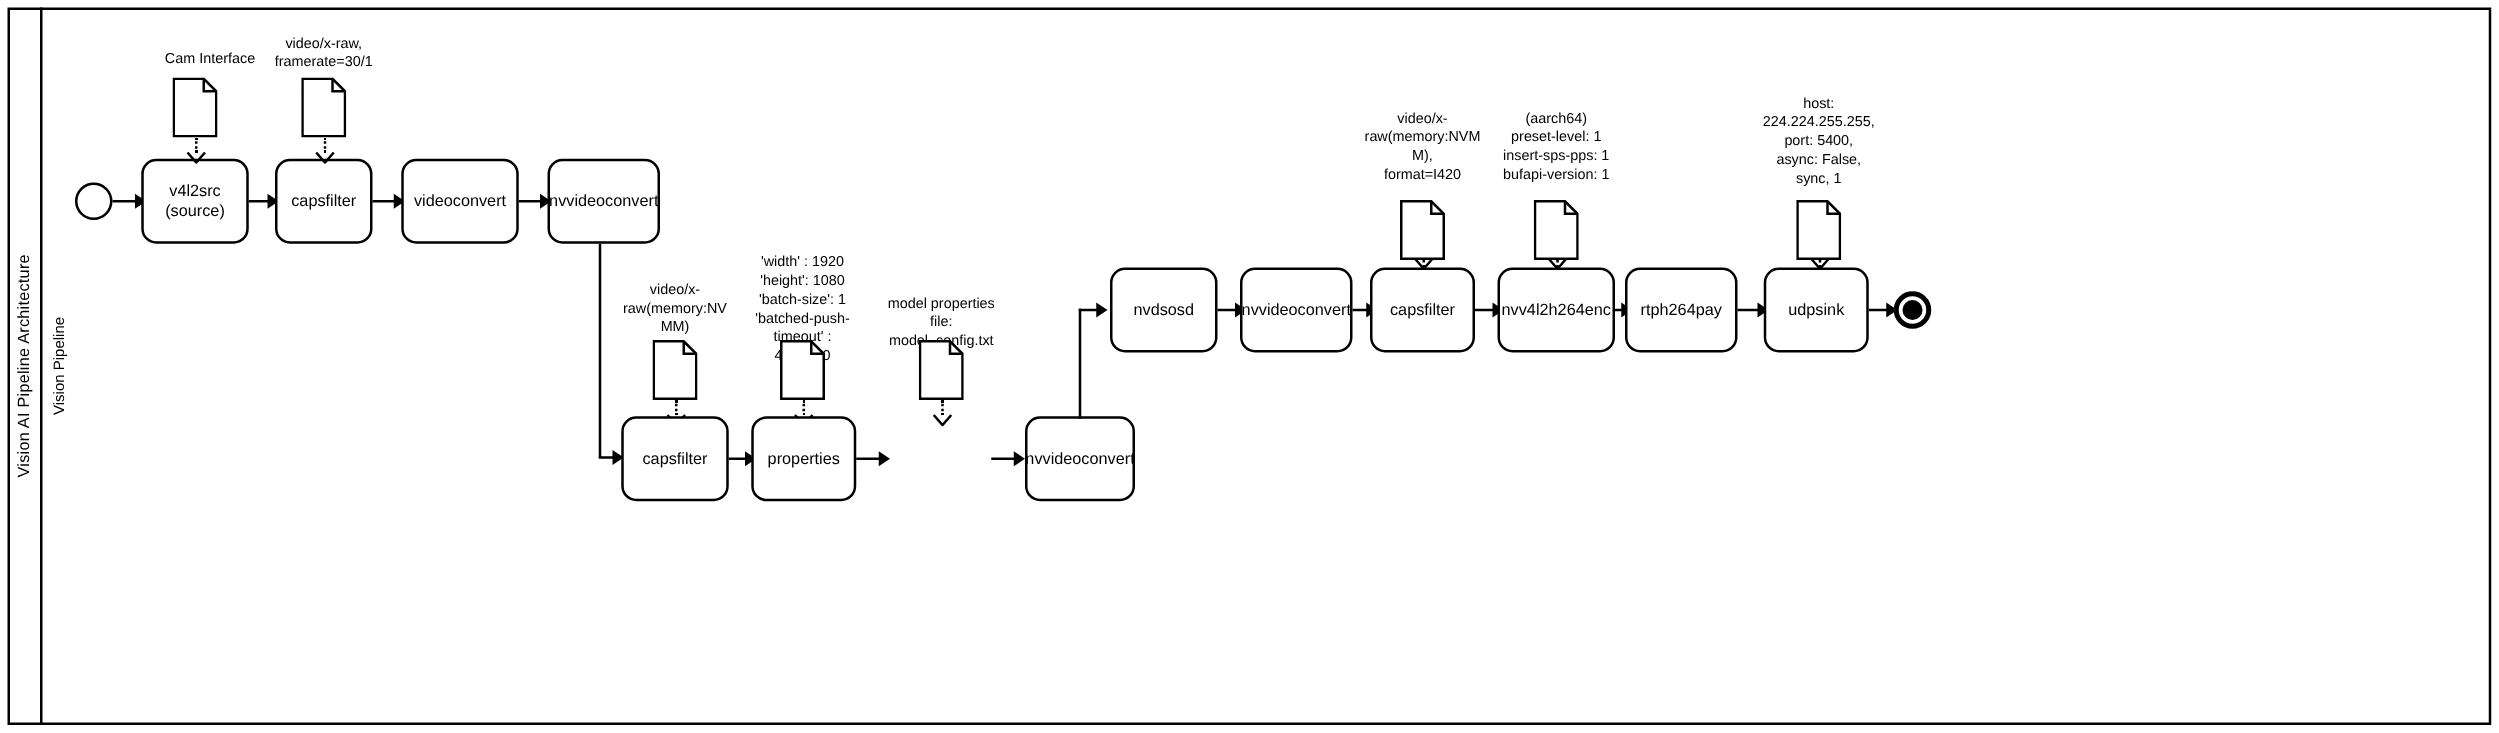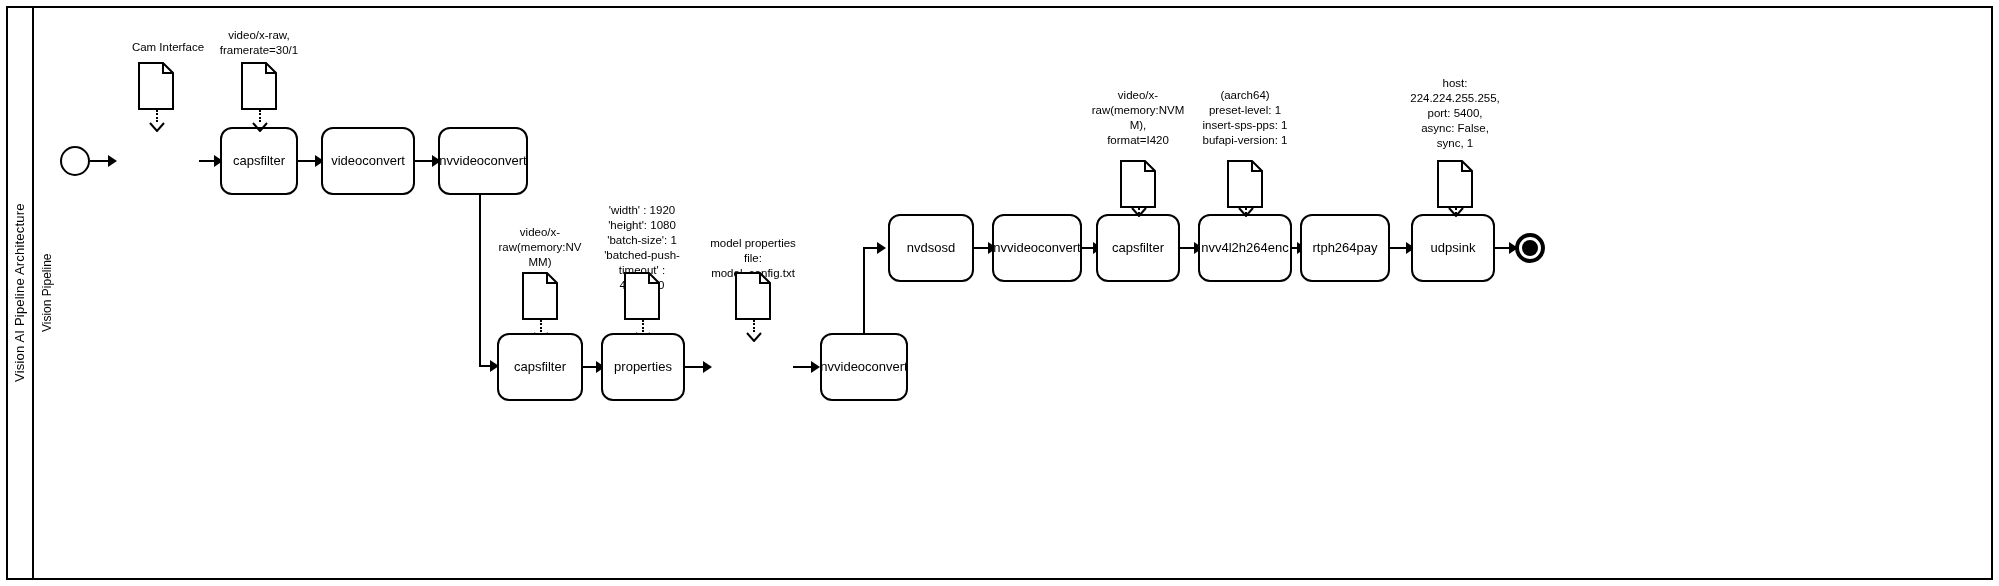--- a/index.html
+++ b/index.html
@@ -45,20 +45,24 @@
 
   <div class="pool" style="left:6px;top:6px;width:1987px;height:574px;"></div>
   <div class="pool-label" style="left:6px;top:6px;width:26px;height:574px;">Vision AI Pipeline Architecture</div>
   <div class="vline" style="left:32px;top:6px;width:2px;height:574px;"></div>
   <div class="lane-label" style="left:34px;top:6px;width:26px;height:574px;">Vision Pipeline</div>
 
   <div class="ev-start" style="left:60px;top:146px;width:30px;height:30px;"></div>
   <div class="conn" style="left:90px;top:160px;width:20px;height:2px;"></div>
   <div class="arrow-r" style="left:108px;top:155px;"></div>
 
+  <div class="task" style="left:113px;top:127px;width:86px;height:68px;">
+    <span style="white-space:pre-line;">v4l2src
+(source)</span>
+  </div>
   <div class="conn" style="left:199px;top:160px;width:17px;height:2px;"></div>
   <div class="arrow-r" style="left:214px;top:155px;"></div>
 
   <div class="task" style="left:220px;top:127px;width:78px;height:68px;">
     <span>capsfilter</span>
   </div>
   <div class="conn" style="left:298px;top:160px;width:19px;height:2px;"></div>
   <div class="arrow-r" style="left:315px;top:155px;"></div>
 
   <div class="task" style="left:321px;top:127px;width:94px;height:68px;">

